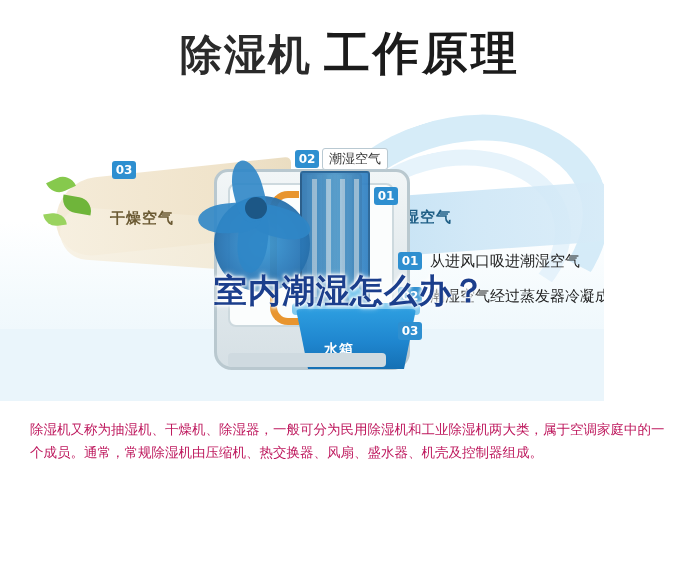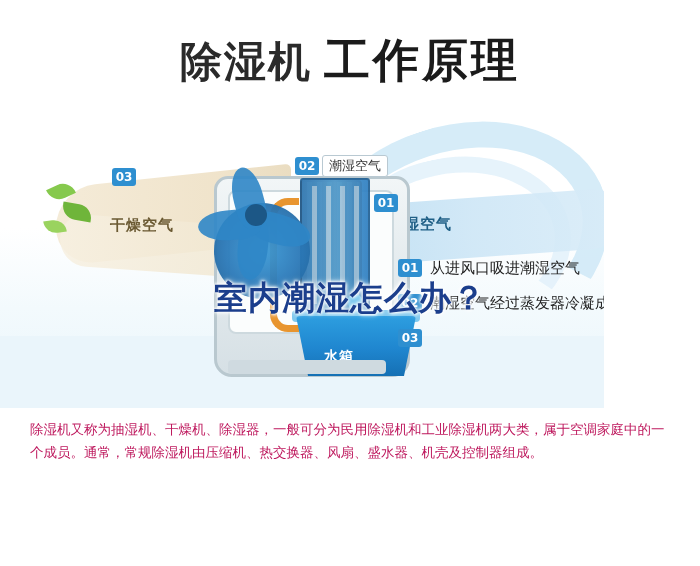--- a/index.html
+++ b/index.html
@@ -17,21 +17,21 @@
     position: relative;
     width: 700px;
     height: 566px;
     background: #ffffff;
   }
 
   
   .banner {
     position: absolute;
     left: 0;
-    top: 8px;
+    top: 1px;
     width: 604px;
     height: 400px;
     background: linear-gradient(to bottom, #ffffff 0%, #ffffff 55%, #f3fafd 75%, #e8f4fb 100%);
     overflow: hidden;
   }
   .banner-bottom-band {
     position: absolute;
     left: 0;
     bottom: 0;
     width: 700px;

